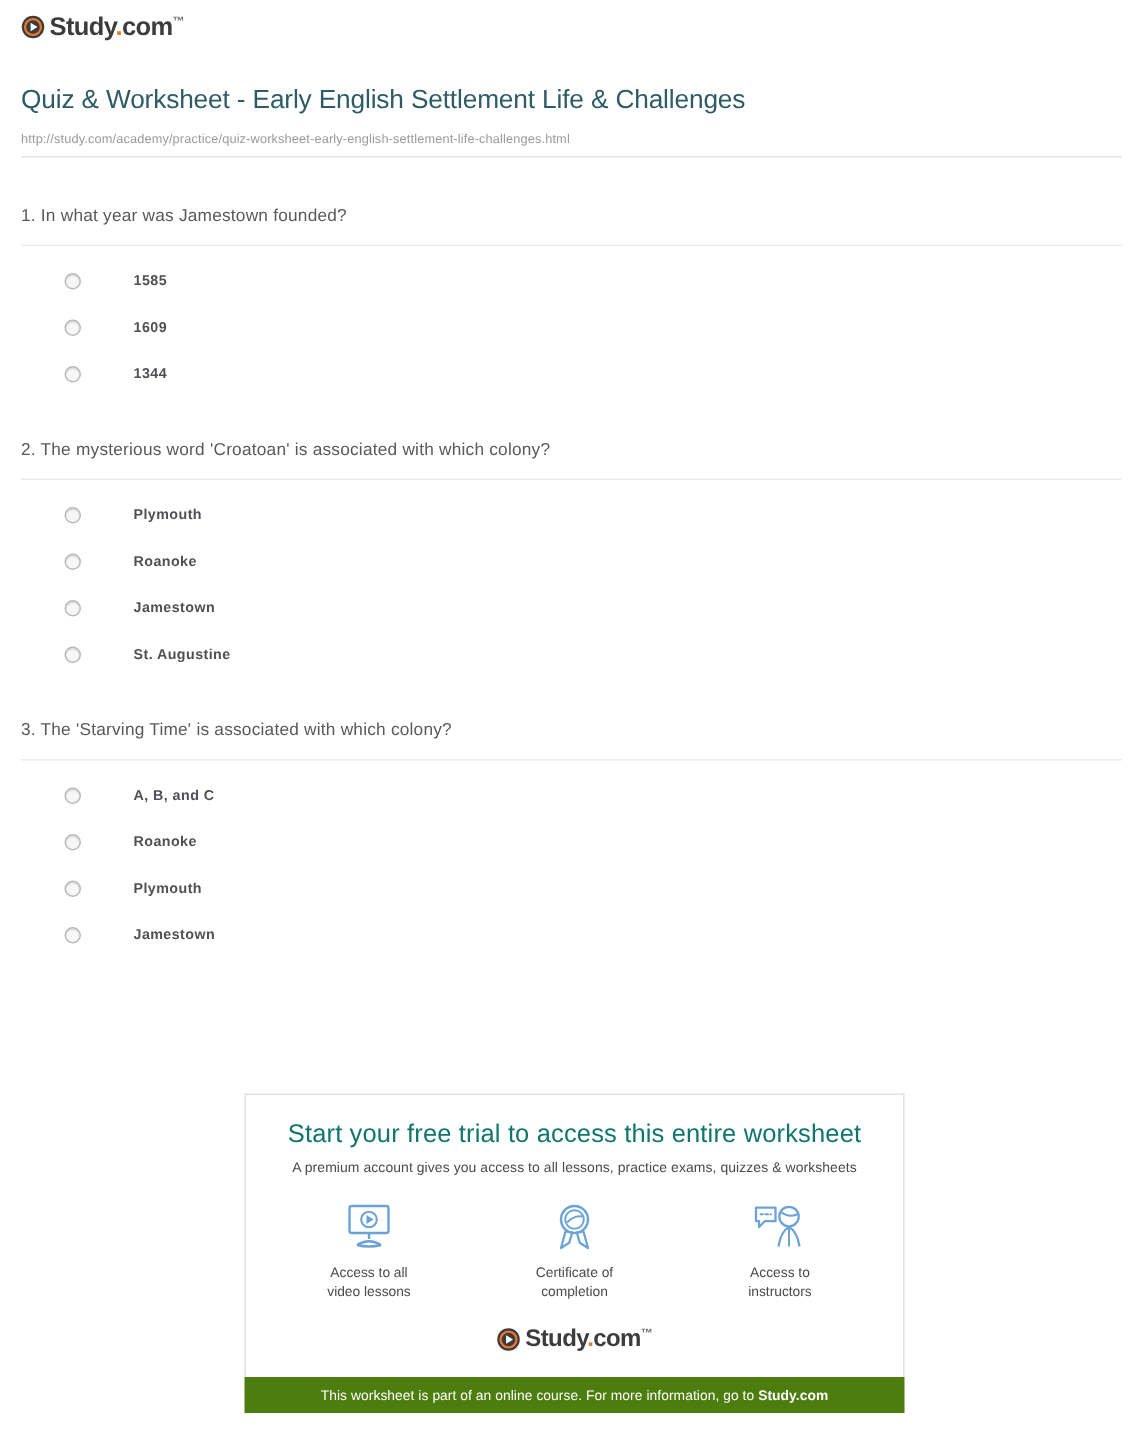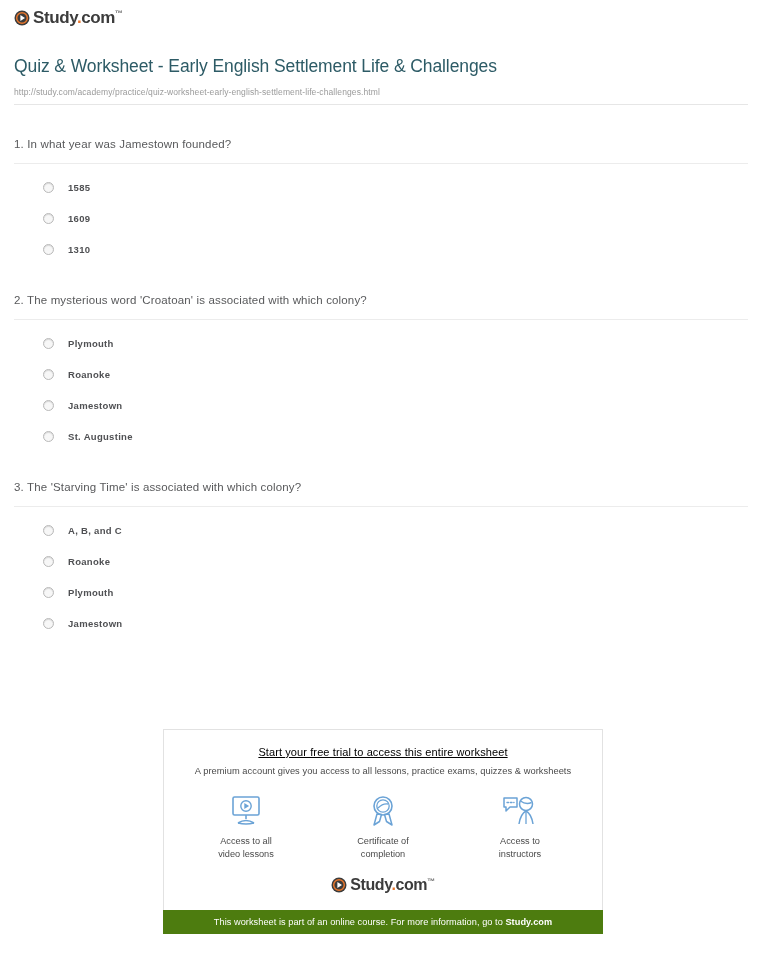--- a/index.html
+++ b/index.html
@@ -93,20 +93,21 @@
   }
   .q-rule {
     border-top: 1px solid #ececec;
     margin-bottom: 8px;
   }
   .options { padding-left: 29px; }
   .option {
     display: flex;
     align-items: center;
     height: 31px;
+    gap: 21px;
   }
   .radio {
     width: 9px;
     height: 9px;
     border-radius: 50%;
     border: 1px solid #b9b9b9;
     background: #f7f7f7;
     box-shadow: inset 0 1px 1px rgba(0,0,0,0.13);
     flex: 0 0 auto;
     margin-right: 14px;
@@ -127,26 +128,25 @@
   }
   .promo-card {
     border: 1px solid #e2e2e2;
     border-bottom: none;
     background: #ffffff;
     padding: 16px 10px 10px 10px;
     text-align: center;
     box-sizing: border-box;
   }
   .promo-title {
-    font-size: 11px;
-    color: #000000;
+    font-size: 17px;
+    color: #0f766e;
     font-weight: normal;
     letter-spacing: 0.1px;
     line-height: 1.2;
-    text-decoration: underline;
   }
   .promo-sub {
     margin-top: 7px;
     font-size: 9.3px;
     color: #4a4a4a;
     letter-spacing: 0.05px;
   }
   .features {
     margin-top: 18px;
     display: flex;
@@ -231,21 +231,21 @@
         <label class="option">
           <span class="radio"></span>
           <span class="option-label">1585</span>
         </label>
         <label class="option">
           <span class="radio"></span>
           <span class="option-label">1609</span>
         </label>
         <label class="option">
           <span class="radio"></span>
-          <span class="option-label">1310</span>
+          <span class="option-label">1344</span>
         </label>
       </div>
     </div>
 
     <div class="question-block">
       <div class="q-text">2. The mysterious word 'Croatoan' is associated with which colony?</div>
       <div class="q-rule"></div>
       <div class="options">
         <label class="option">
           <span class="radio"></span>

